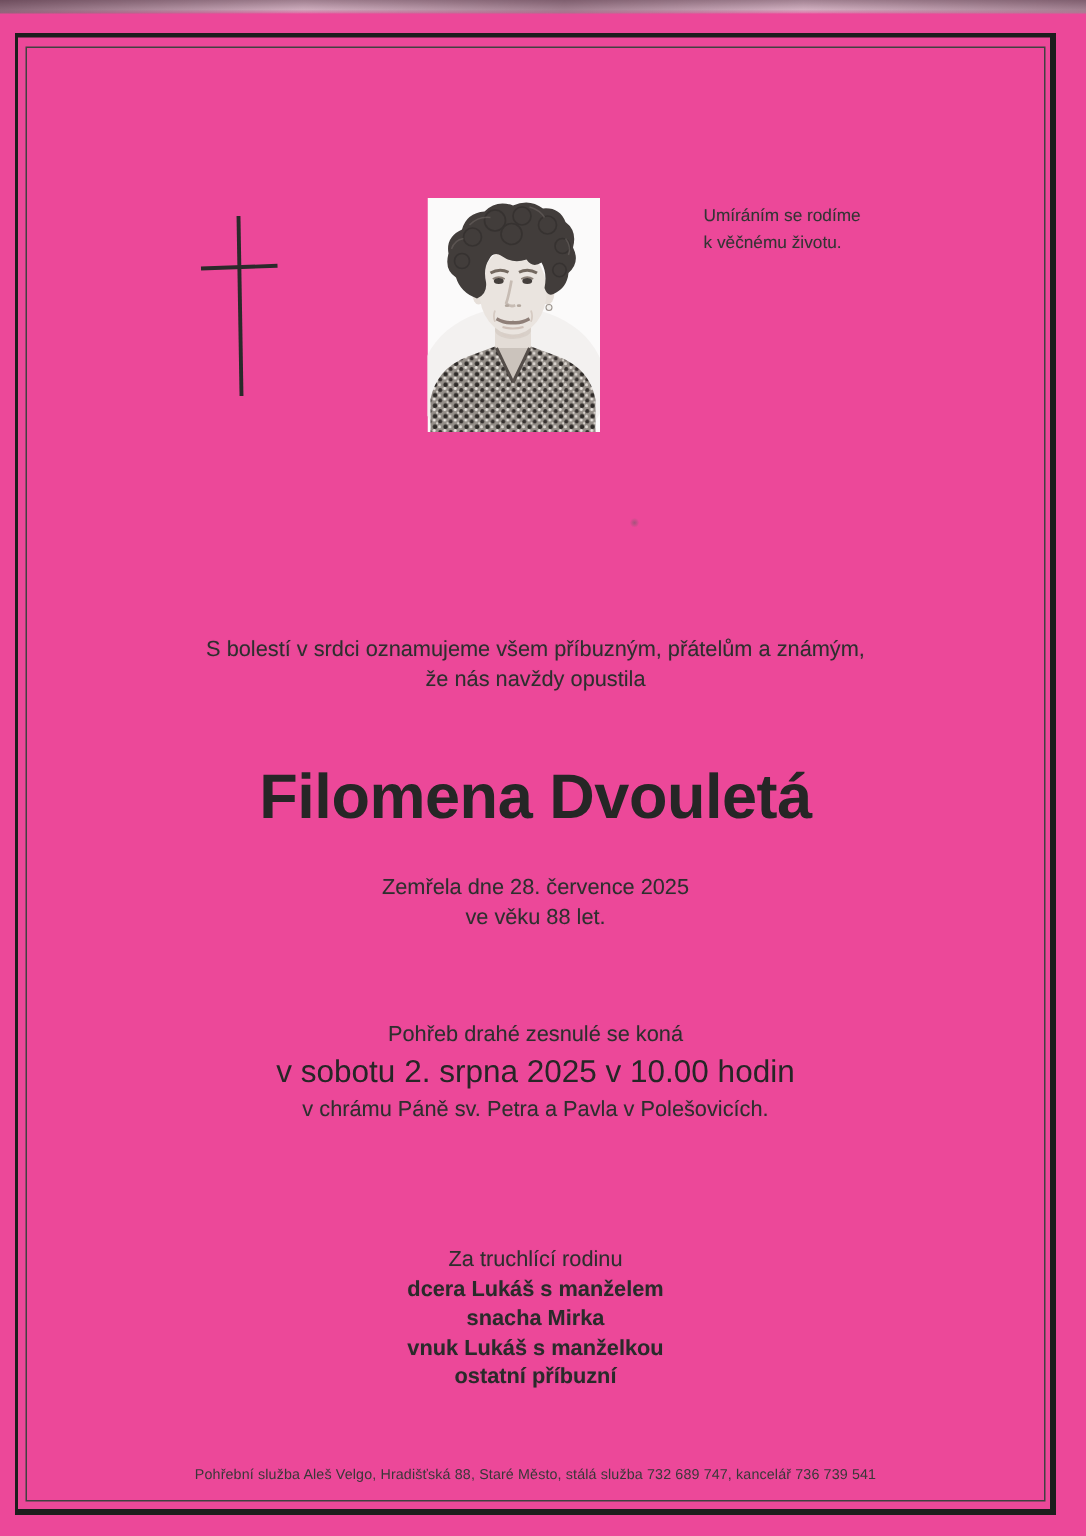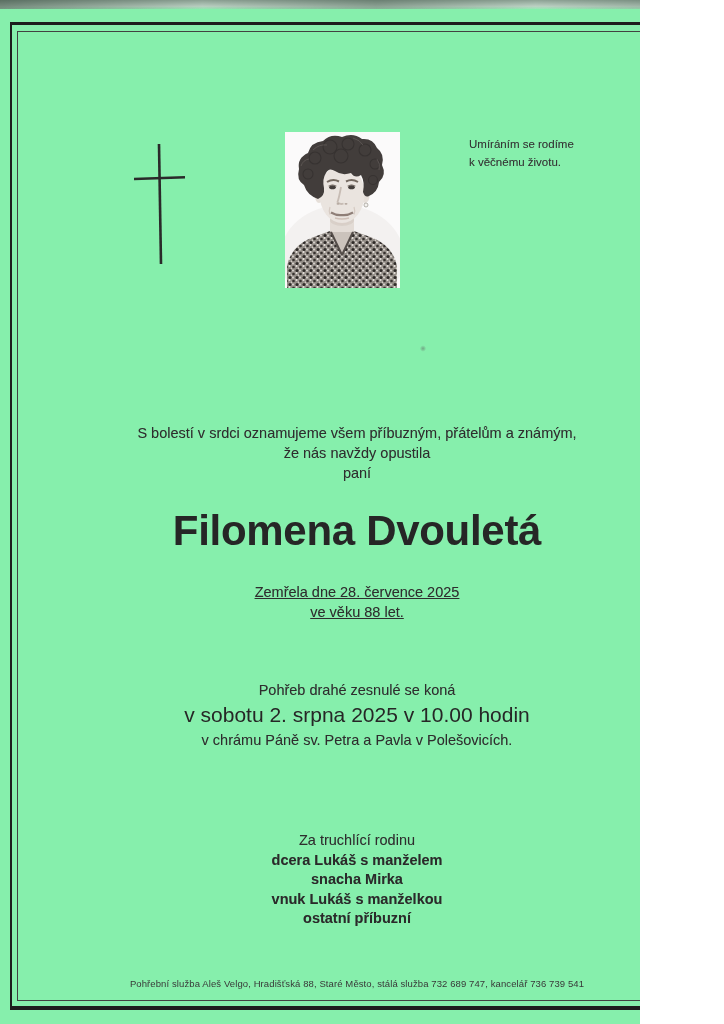--- a/index.html
+++ b/index.html
@@ -1,17 +1,17 @@
 <!DOCTYPE html>
 <html><head>
 <meta charset="utf-8">
 <style>
   html, body { margin:0; padding:0; background:#ffffff; }
   .page {
-    position:relative; width:640px; height:1024px; background:#86efac;
+    position:relative; width:724px; height:1024px; background:#ec4899;
     font-family:"Liberation Sans", sans-serif; color:#2e2e2e; overflow:hidden;
   }
   .scan-strip {
     position:absolute; left:0; top:0; width:724px; height:9px;
     background:
       linear-gradient(to right, rgba(110,110,110,.85), rgba(190,190,190,.35) 28%,
         rgba(135,135,135,.75) 52%, rgba(205,205,205,.35) 74%, rgba(145,145,145,.8)),
       linear-gradient(to bottom, #9a9a9a, #d9d9d9 70%, rgba(255,255,255,0));
     background-blend-mode: multiply; opacity:.8;
   }
@@ -29,21 +29,21 @@
   .motto {
     position:absolute; left:469px; top:136px; width:130px; text-align:left;
     font-size:11.5px; line-height:17.5px; color:#333;
   }
   .cross-wrap { position:absolute; left:130px; top:141px; width:60px; height:128px; }
   .photo-wrap { position:absolute; left:285px; top:132px; width:115px; height:156px; }
   .photo-wrap svg { display:block; }
   .announce { top:379px; font-size:14.5px; line-height:20px;margin-top:44px; }
   .name-block { top:495px; font-size:42px; font-weight:bold; letter-spacing:-0.3px;
     line-height:48px; color:#262626;margin-top:12px; }
-  .died { top:583px; font-size:14.5px; line-height:19.5px;text-decoration:underline; }
+  .died { top:583px; font-size:14.5px; line-height:19.5px; }
   .funeral { top:681px; }
   .funeral-intro { font-size:14.5px; line-height:19px; }
   .funeral-date { font-size:21px; font-weight:normal; line-height:27px; margin-top:1px; color:#262626;text-align:center; }
   .funeral-place { font-size:14.5px; line-height:19px; margin-top:3px;text-align:center; }
   .family { top:831px; font-size:14.5px; line-height:19.5px; }
   .family .member { font-weight:bold; color:#2a2a2a; }
   .footer-line { top:978px; font-size:9.5px; letter-spacing:.1px; color:#383838; }
   .artifact-dot {
     position:absolute; left:420px; top:345px; width:6px; height:7px; border-radius:50%;
     background:radial-gradient(circle, rgba(95,95,95,.5), rgba(130,130,130,0) 70%);
@@ -135,21 +135,20 @@
   <div class="motto soft">
     <div>Umíráním se rodíme</div>
     <div>k věčnému životu.</div>
   </div>
 
   <div class="artifact-dot"></div>
 
   <div class="center-col announce soft">
     <div>S bolestí v srdci oznamujeme všem příbuzným, přátelům a známým,</div>
     <div>že nás navždy opustila</div>
-    <div>paní</div>
   </div>
 
   <div class="center-col name-block">Filomena Dvouletá</div>
 
   <div class="center-col died soft">
     <div>Zemřela dne 28. července 2025</div>
     <div>ve věku 88 let.</div>
   </div>
 
   <div class="center-col funeral">

